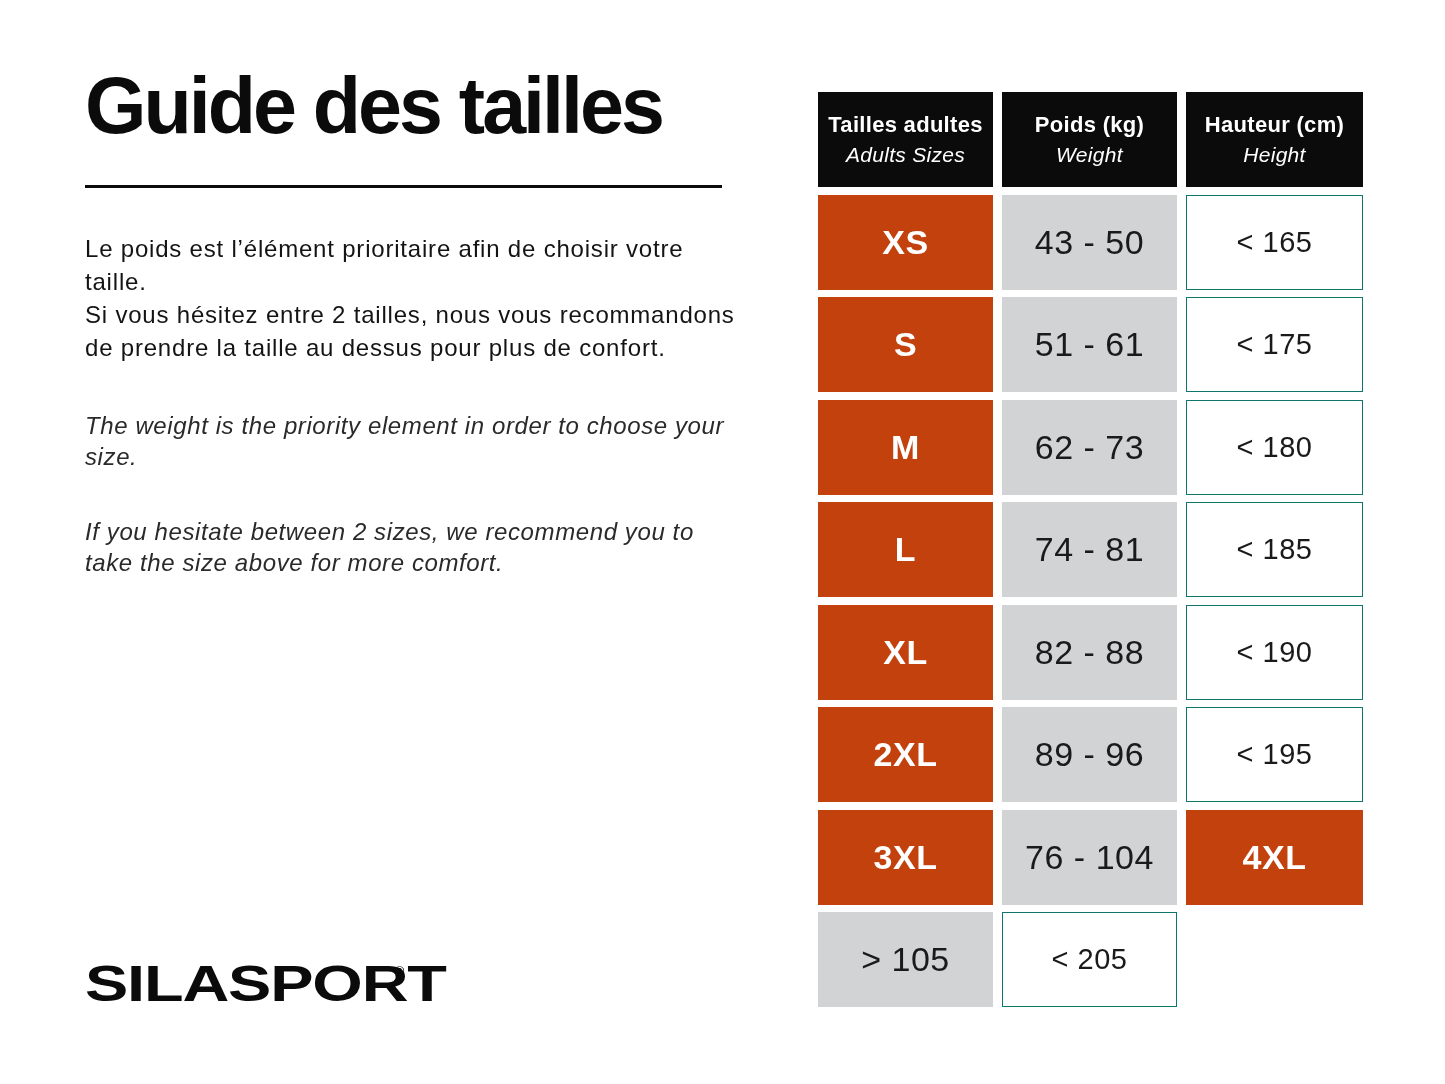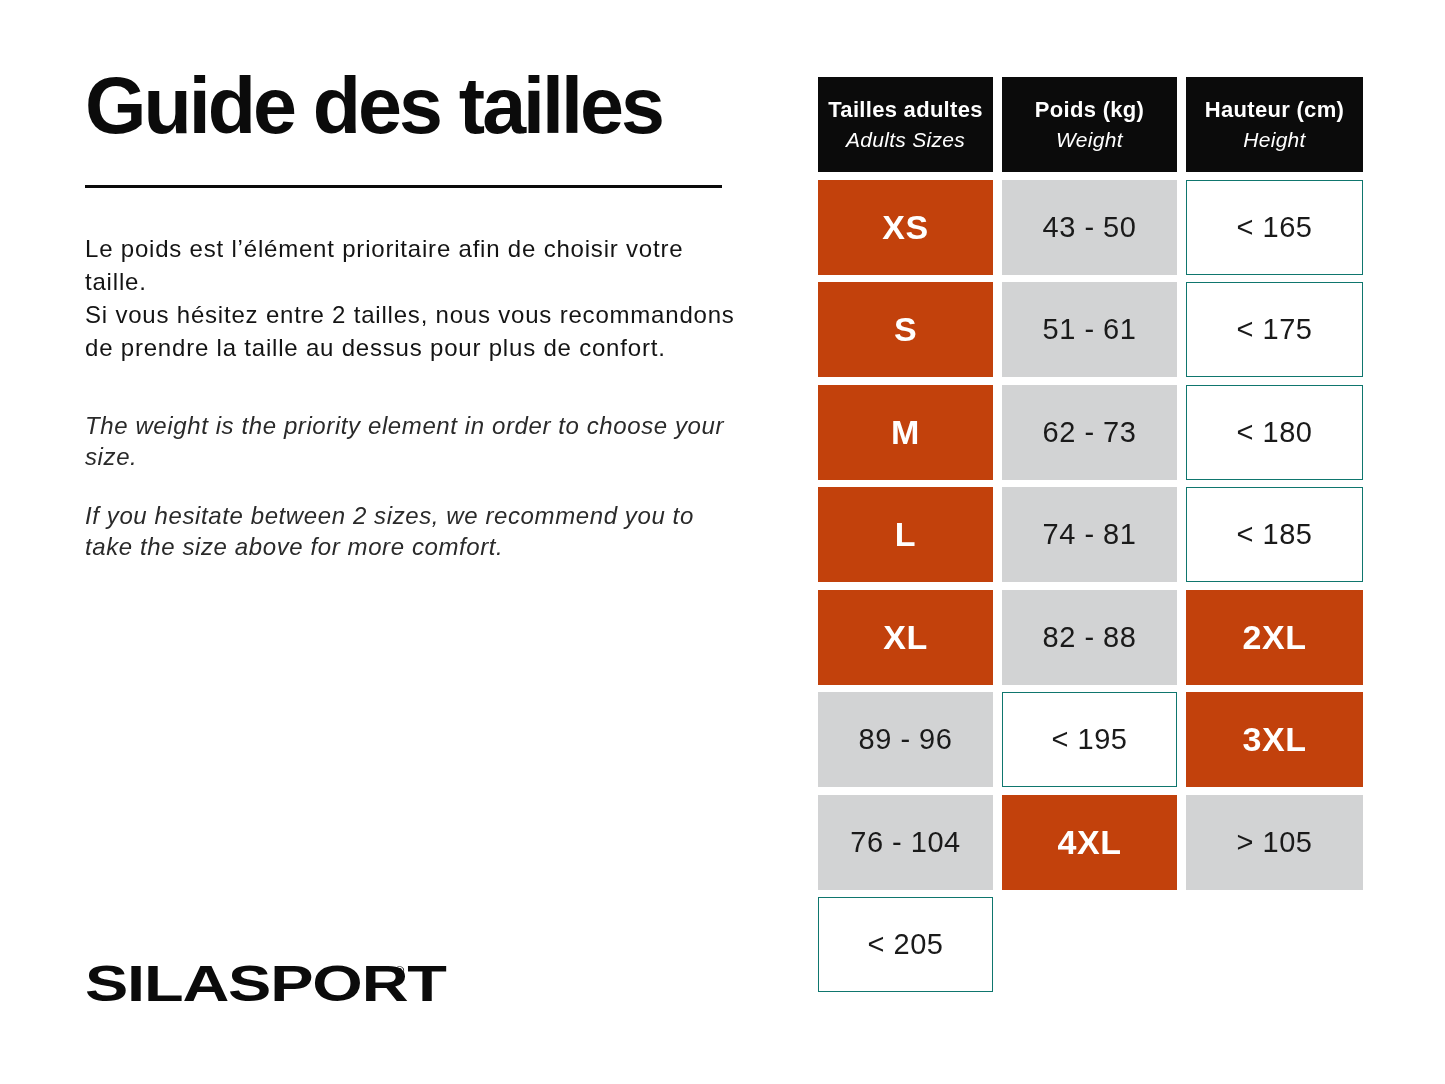--- a/index.html
+++ b/index.html
@@ -49,21 +49,21 @@
     font-size: 24px;
     line-height: 33px;
     letter-spacing: 0.8px;
     color: #141414;
     max-width: 660px;
   }
   .para.fr-1 { margin-top: 44px; }
   .para.fr-2 { }
   .para.en   { font-style: italic; color: #2a2a2a; letter-spacing: 0.6px; line-height: 31px; }
   .para.en-1 { margin-top: 46px; }
-  .para.en-2 { margin-top: 28px; }
+  .para.en-2 { margin-top: 44px; }
 
   
   .brand {
     position: absolute;
     left: 85px; top: 952px;
     white-space: nowrap;
   }
   .brand-text {
     display: inline-block;
     font-size: 55px;
@@ -78,21 +78,21 @@
     top: -28px;
     left: 4px;
     font-size: 13px;
     font-weight: bold;
     color: #0b0b0b;
   }
 
   
   .size-table {
     position: absolute;
-    left: 818px; top: 77px;
+    left: 818px; top: 92px;
     display: grid;
     grid-template-columns: 175px 175px 177px;
     grid-auto-rows: 95px;
     column-gap: 9px;
     row-gap: 7.5px;
   }
   .cell {
     display: flex;
     flex-direction: column;
     align-items: center;
@@ -119,21 +119,21 @@
   .cell.size {
     background: #c2410c;
     color: #ffffff;
     font-size: 34px;
     font-weight: bold;
     letter-spacing: 0.5px;
   }
   .cell.weight {
     background: #d2d3d4;
     color: #1a1a1a;
-    font-size: 29px;
+    font-size: 34px;
     letter-spacing: 0.5px;
   }
   .cell.height {
     background: #ffffff;
     border: 1px solid #0f766e;
     color: #1a1a1a;
     font-size: 29px;
     letter-spacing: 0.5px;
   }
 </style>
@@ -181,20 +181,21 @@
     <div class="cell size">M</div>
     <div class="cell weight">62 - 73</div>
     <div class="cell height">&lt; 180</div>
 
     <div class="cell size">L</div>
     <div class="cell weight">74 - 81</div>
     <div class="cell height">&lt; 185</div>
 
     <div class="cell size">XL</div>
     <div class="cell weight">82 - 88</div>
+    <div class="cell height">&lt; 190</div>
 
     <div class="cell size">2XL</div>
     <div class="cell weight">89 - 96</div>
     <div class="cell height">&lt; 195</div>
 
     <div class="cell size">3XL</div>
     <div class="cell weight">76 - 104</div>
 
     <div class="cell size">4XL</div>
     <div class="cell weight">&gt; 105</div>

